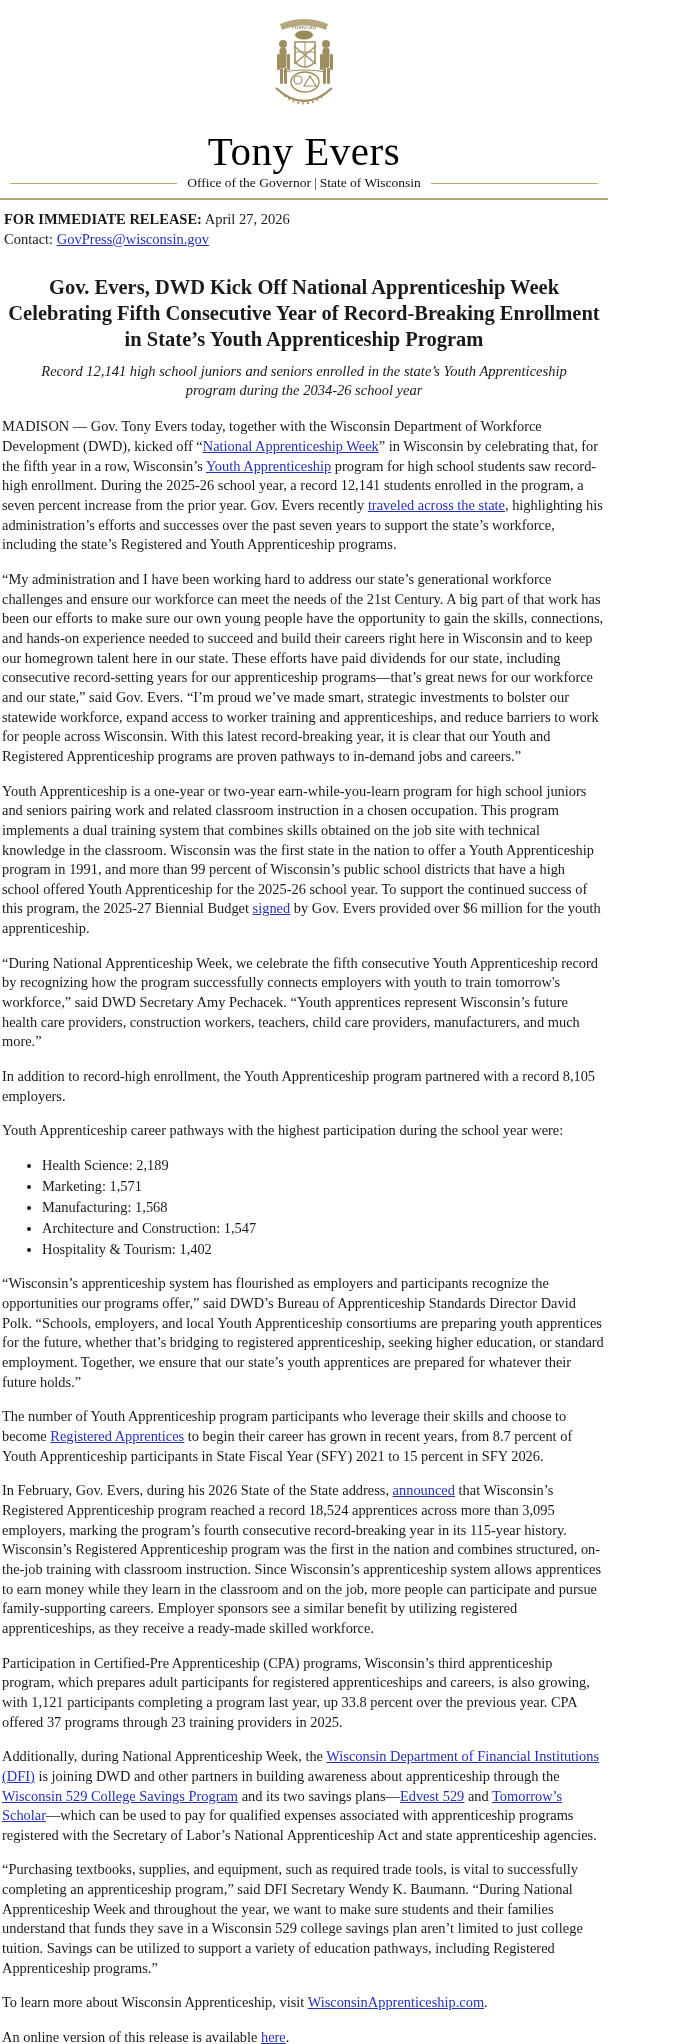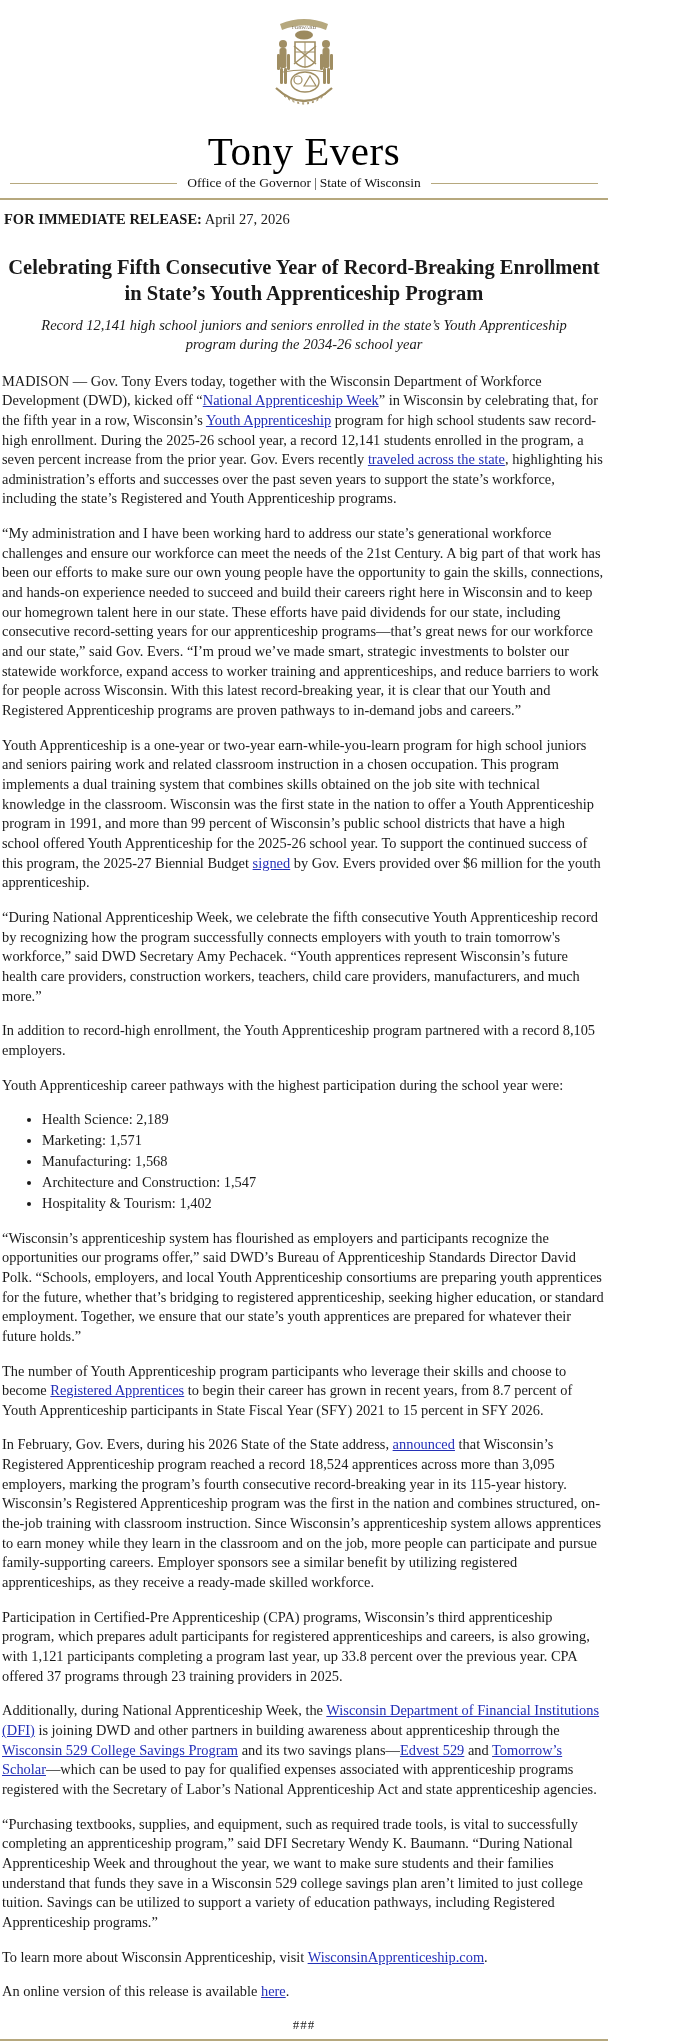--- a/index.html
+++ b/index.html
@@ -211,23 +211,28 @@
     </div>
 
     <div class="thick-rule"></div>
   </div>
 
   <div class="meta">
     <div>
       <span class="label">FOR IMMEDIATE RELEASE:</span>
       <span>April 27, 2026</span>
     </div>
+    <div>
+      <span>Contact:</span>
+      <a class="link" href="#">GovPress@wisconsin.gov</a>
+    </div>
   </div>
 
   <div class="headline">
+    <span class="hl-line">Gov. Evers, DWD Kick Off National Apprenticeship Week</span>
     <span class="hl-line">Celebrating Fifth Consecutive Year of Record-Breaking Enrollment</span>
     <span class="hl-line">in State’s Youth Apprenticeship Program</span>
   </div>
   <div class="subhead">Record 12,141 high school juniors and seniors enrolled in the state’s Youth Apprenticeship program during the 2034-26 school year</div>
 
   <div class="body">
 
     <p><span>MADISON — Gov. Tony Evers today, together with the Wisconsin Department of Workforce Development (DWD), kicked off “</span><a class="link" href="#">National Apprenticeship Week</a><span>” in Wisconsin by celebrating that, for the fifth year in a row, Wisconsin’s </span><a class="link" href="#">Youth Apprenticeship</a><span> program for high school students saw record-high enrollment. During the 2025-26 school year, a record 12,141 students enrolled in the program, a seven percent increase from the prior year. Gov. Evers recently </span><a class="link" href="#">traveled across the state</a><span>, highlighting his administration’s efforts and successes over the past seven years to support the state’s workforce, including the state’s Registered and Youth Apprenticeship programs.</span></p>
 
     <p>“My administration and I have been working hard to address our state’s generational workforce challenges and ensure our workforce can meet the needs of the 21st Century. A big part of that work has been our efforts to make sure our own young people have the opportunity to gain the skills, connections, and hands-on experience needed to succeed and build their careers right here in Wisconsin and to keep our homegrown talent here in our state. These efforts have paid dividends for our state, including consecutive record-setting years for our apprenticeship programs—that’s great news for our workforce and our state,” said Gov. Evers. “I’m proud we’ve made smart, strategic investments to bolster our statewide workforce, expand access to worker training and apprenticeships, and reduce barriers to work for people across Wisconsin. With this latest record-breaking year, it is clear that our Youth and Registered Apprenticeship programs are proven pathways to in-demand jobs and careers.”</p>

